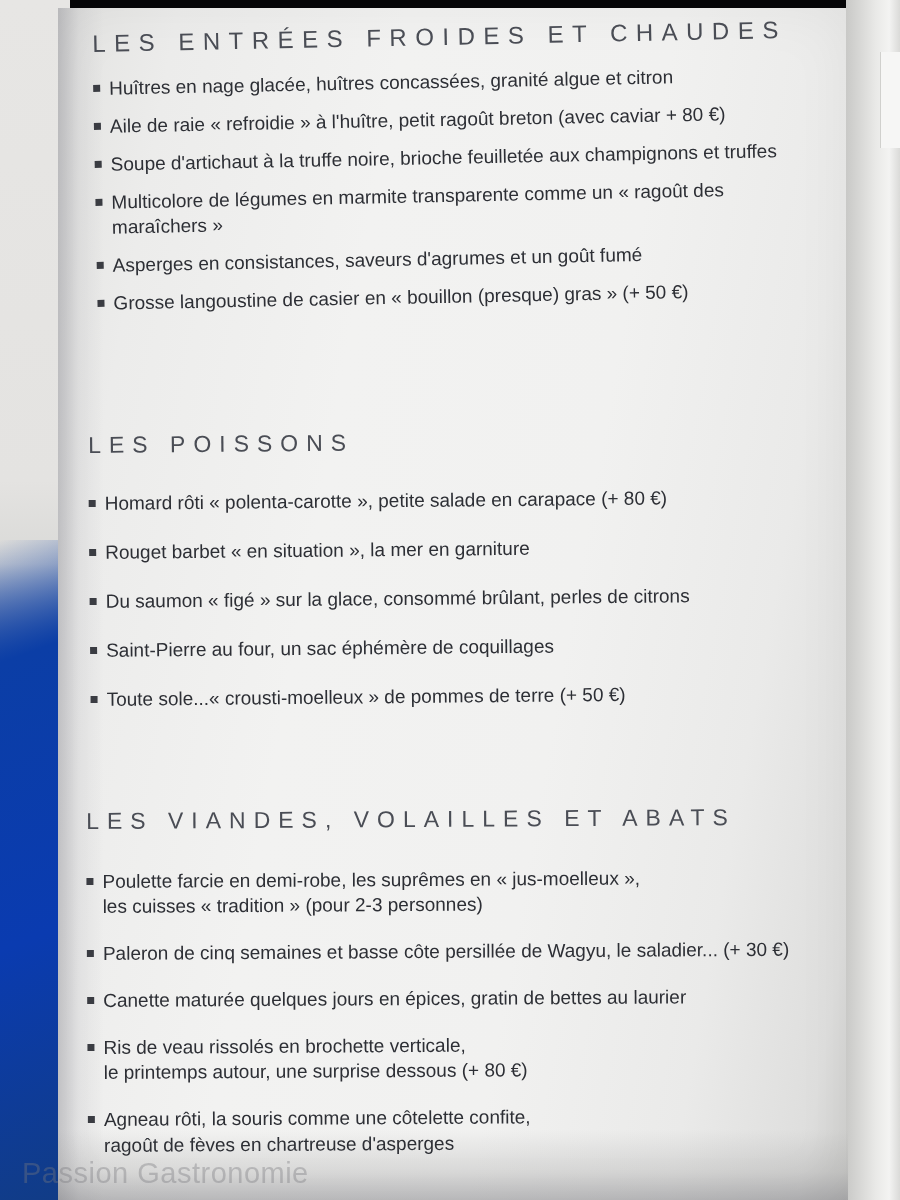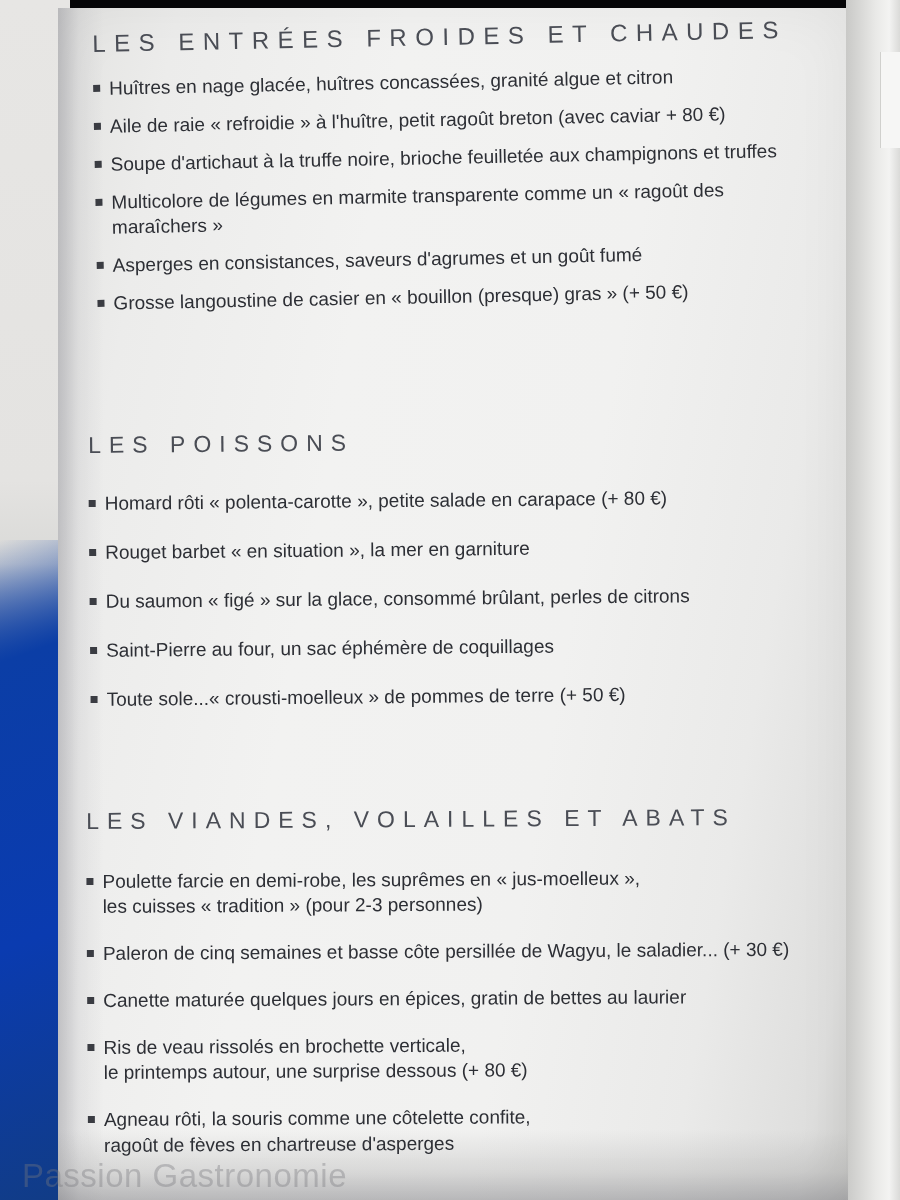--- a/index.html
+++ b/index.html
@@ -143,21 +143,21 @@
     transform: rotate(-0.35deg);
     transform-origin: left top;
   }
   #sec-viandes .section-title { letter-spacing: 8px; }
   #sec-viandes .items { margin-top: 34px; }
   #sec-viandes .item { margin-bottom: 22px; font-size: 19px; }
 
   .watermark {
     position: absolute;
     left: 22px; top: 1157px;
-    font-size: 33px;
+    font-size: 29px;
     color: rgba(120,120,125,0.38);
     letter-spacing: 0.5px;
     font-family: "Liberation Sans", sans-serif;
   }
 </style>
 </head>
 <body>
 
 <div id="page">
 

